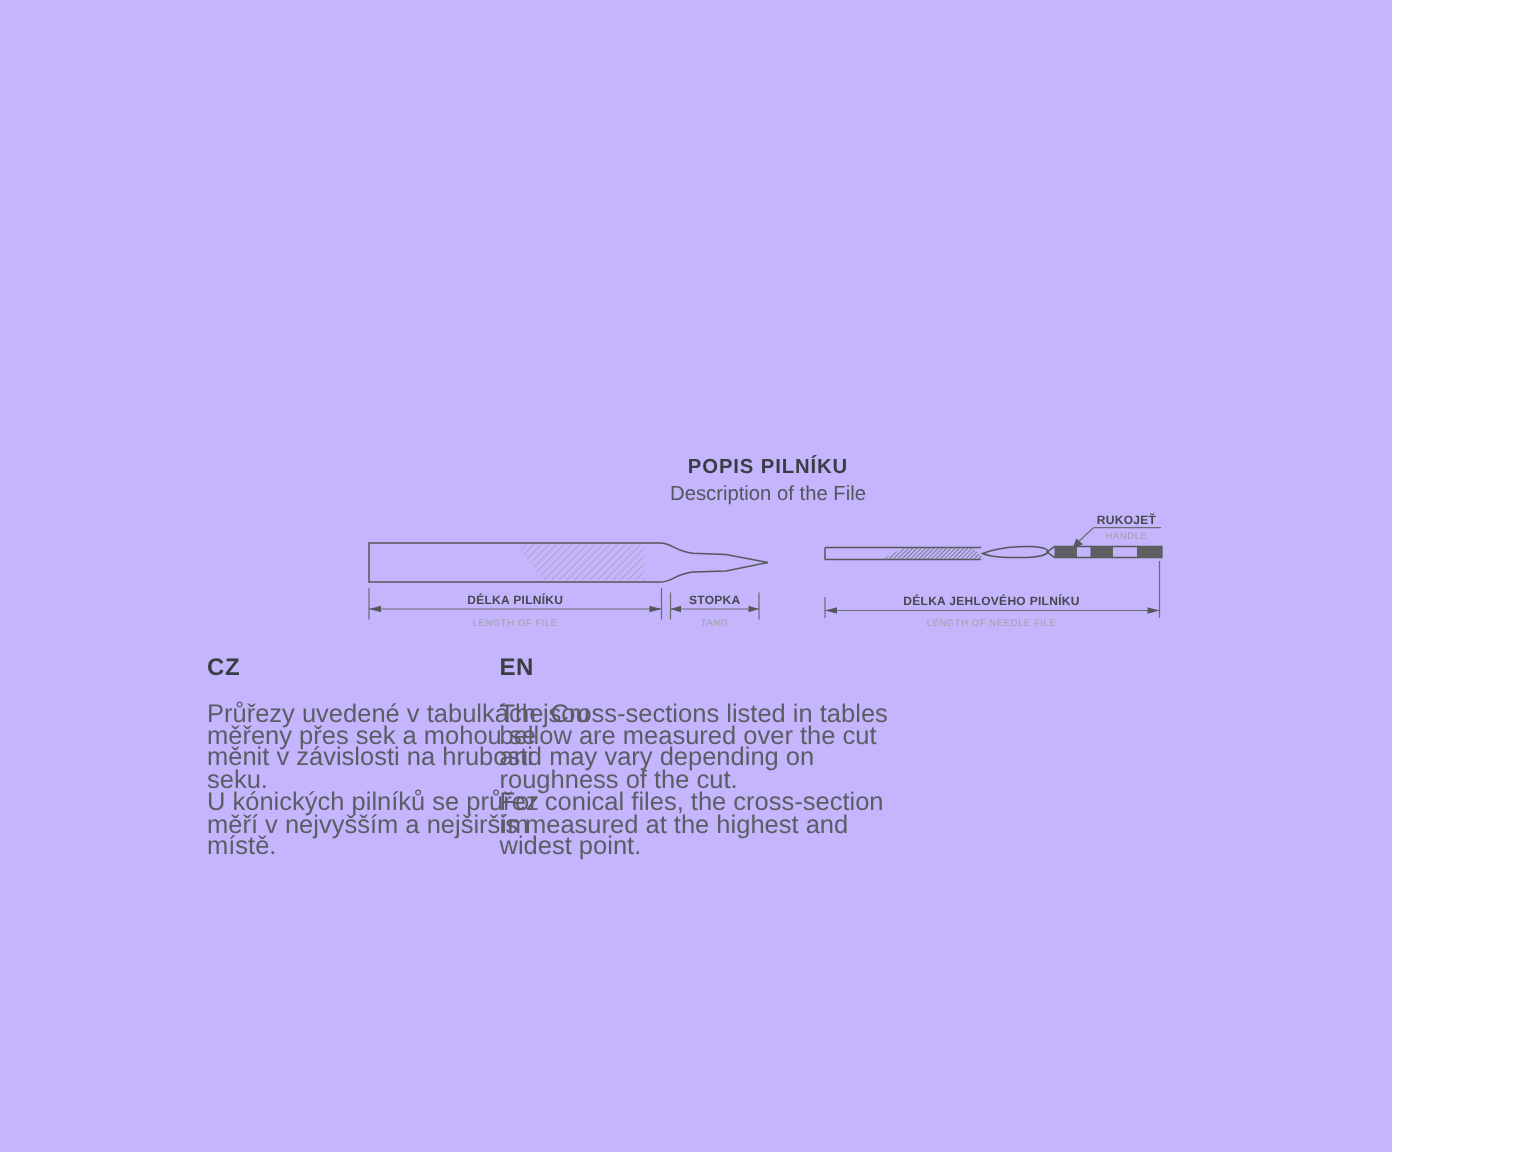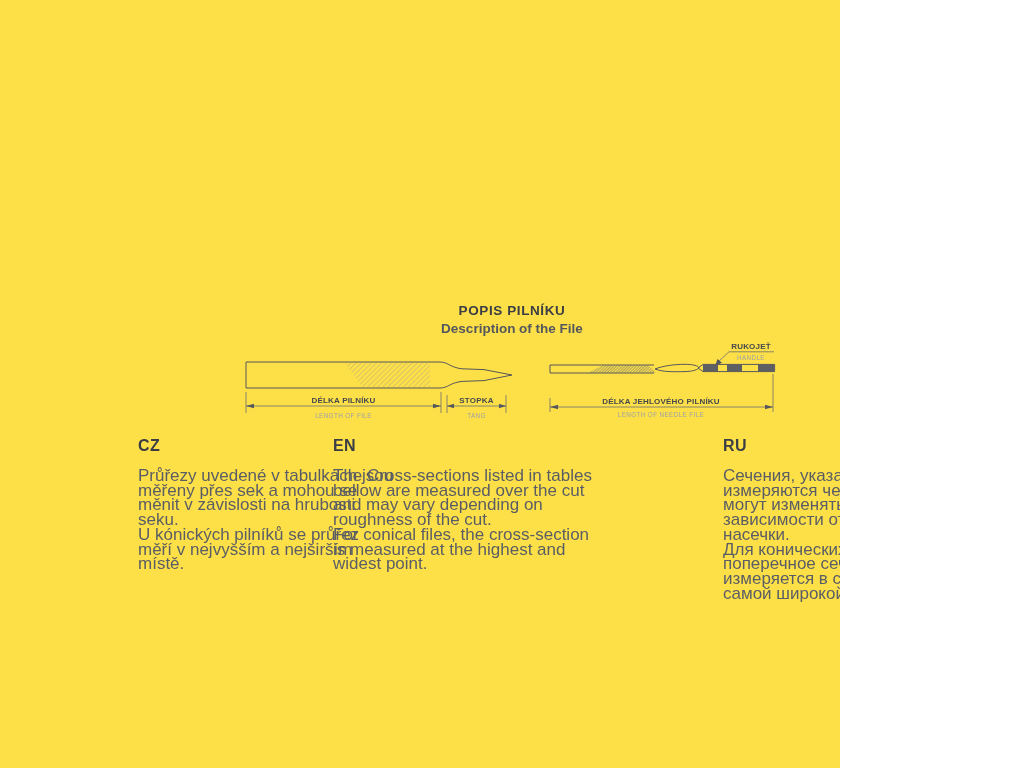--- a/index.html
+++ b/index.html
@@ -1,41 +1,41 @@
 <!DOCTYPE html>
 <html><head>
 <meta charset="utf-8">
 <style>
   * { margin: 0; padding: 0; box-sizing: border-box; }
   html, body { background: #ffffff; }
   body { font-family: "Liberation Sans", sans-serif; }
   .page {
     position: relative;
-    width: 840px;
+    width: 928px;
     height: 768px;
-    background: #fde047;
+    background: #c4b5fd;
     overflow: hidden;
   }
   .title-block {
     position: absolute;
     top: 303px;
     left: 0;
     width: 1024px;
     text-align: center;
   }
   .page-title {
     font-size: 13.5px;
     font-weight: 700;
     letter-spacing: 0.6px;
     color: #3b3d45;
   }
   .page-subtitle {
     margin-top: 3px;
     font-size: 13.5px;
-    font-weight: 700;
+    font-weight: 400;
     color: #54565e;
   }
   .drawing { position: absolute; }
   .drawing-flat { left: 238px; top: 348px; }
   .drawing-needle { left: 545px; top: 338px; }
 
   .lang-col { position: absolute; top: 437px; }
   .lang-col .lang-code {
     font-size: 16px;
     font-weight: 700;
@@ -144,26 +144,14 @@
   <div class="lang-col col-en">
     <div class="lang-code">EN</div>
     <div class="lang-text">The Cross-sections listed in tables
 bellow are measured over the cut
 and may vary depending on
 roughness of the cut.
 For conical files, the cross-section
 is measured at the highest and
 widest point.</div>
   </div>
-  <div class="lang-col col-ru">
-    <div class="lang-code">RU</div>
-    <div class="lang-text">Сечения, указанные в таблицах,
-измеряются через насечку и
-могут изменяться в
-зависимости от шероховатости
-насечки.
-Для конических напильников
-поперечное сечение
-измеряется в самой высокой и
-самой широкой точке.</div>
-  </div>
 
 </div>
 
 </body></html>

